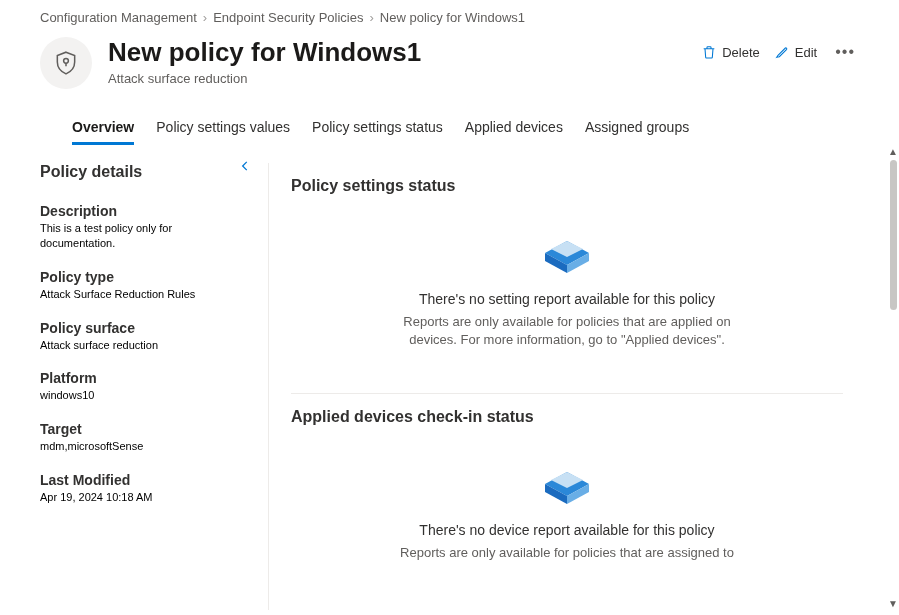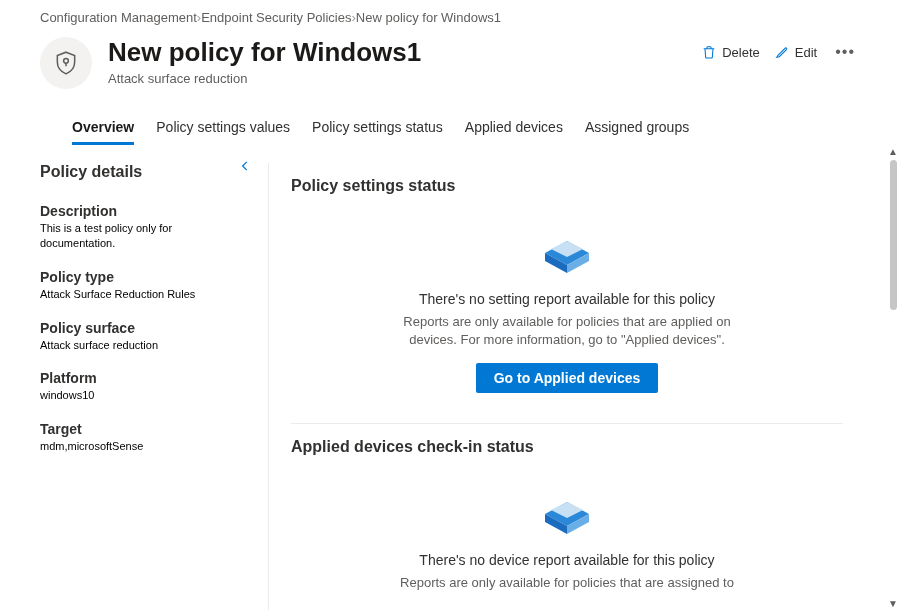--- a/index.html
+++ b/index.html
@@ -12,21 +12,21 @@
       height: 615px;
       overflow: hidden;
       position: relative;
     }
     .breadcrumb {
       padding: 10px 40px 8px 40px;
       font-size: 13px;
       color: #605e5c;
       display: flex;
       align-items: center;
-      gap: 0;
+      gap: 6px;
     }
     .breadcrumb span { cursor: pointer; }
     .breadcrumb .chev { color: #a19f9d; }
     .header {
       padding: 4px 40px 12px 40px;
       display: flex;
       align-items: flex-start;
       gap: 16px;
     }
     .header-icon {
@@ -264,35 +264,38 @@
       <div class="detail-label">Policy surface</div>
       <div class="detail-value">Attack surface reduction</div>
     </div>
     <div class="detail-block">
       <div class="detail-label">Platform</div>
       <div class="detail-value">windows10</div>
     </div>
     <div class="detail-block">
       <div class="detail-label">Target</div>
       <div class="detail-value">mdm,microsoftSense</div>
+    </div>
+    <div class="detail-block">
+      <div class="detail-label">Last Modified</div>
+      <div class="detail-value">Apr 19, 2024 10:18 AM</div>
     </div>
   </div>
 
   <div class="main-panel">
     <div class="section-title">Policy settings status</div>
     <div class="empty-state">
       <svg class="monitor-svg" width="60" height="50" viewBox="0 0 60 50">
         <polygon points="8,24 30,12 52,24 30,36" fill="#2b88d8"></polygon>
         <polygon points="8,24 30,36 30,44 8,32" fill="#1b6bbf"></polygon>
         <polygon points="52,24 30,36 30,44 52,32" fill="#69aee6"></polygon>
         <polygon points="14,20 30,12 46,20 30,28" fill="#c7e0f4"></polygon>
       </svg>
       <div class="empty-title">There's no setting report available for this policy</div>
       <div class="empty-desc">Reports are only available for policies that are applied on devices. For more information, go to "Applied devices".</div>
-      <button class="primary-btn">Go to Applied devices</button>
     </div>
 
     <div class="divider-line"></div>
 
     <div class="section-title">Applied devices check-in status</div>
     <div class="empty-state">
       <svg class="monitor-svg" width="60" height="50" viewBox="0 0 60 50">
         <polygon points="8,24 30,12 52,24 30,36" fill="#2b88d8"></polygon>
         <polygon points="8,24 30,36 30,44 8,32" fill="#1b6bbf"></polygon>
         <polygon points="52,24 30,36 30,44 52,32" fill="#69aee6"></polygon>

